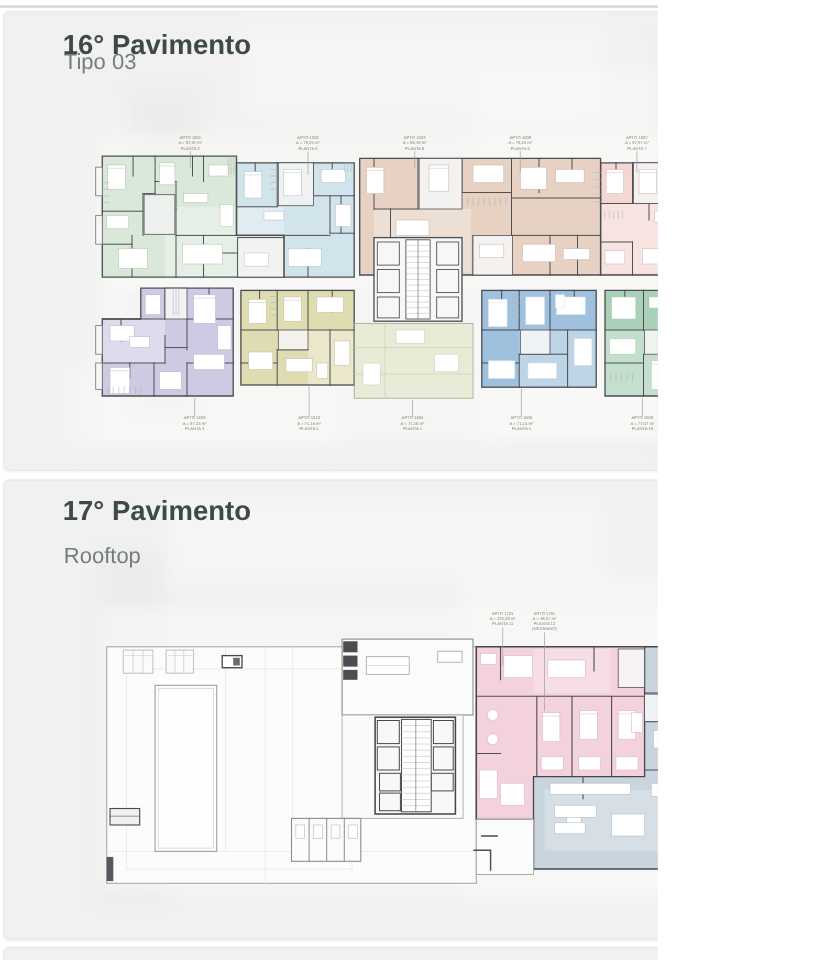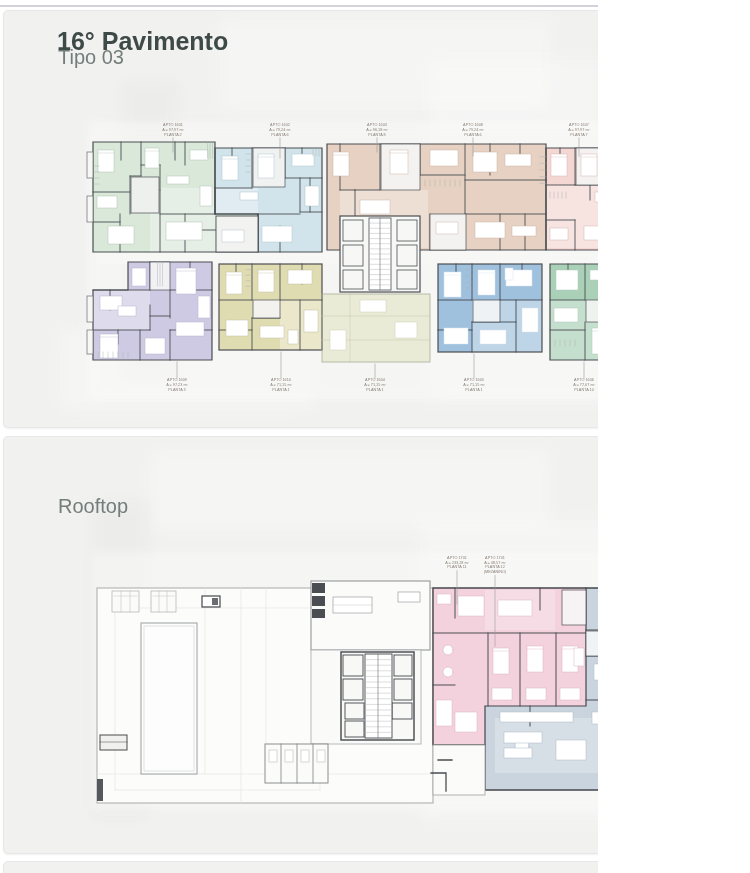--- a/index.html
+++ b/index.html
@@ -31,20 +31,21 @@
   <div class="subtitle" style="top:46px;">Tipo 03</div>
 
   <div class="card" style="top:436px;height:416px;"></div>
 
   <div class="wm" style="left:150px;top:450px;width:400px;height:80px;"></div>
   <div class="wm" style="left:420px;top:520px;width:280px;height:300px;"></div>
   <div class="wmg" style="left:90px;top:500px;width:60px;height:320px;"></div>
 
   <div style="position:absolute;left:92px;top:552px;width:580px;height:258px;background:#fafaf9;opacity:0.5;filter:blur(5px);"></div>
 
+  <div class="title" style="top:451px;">17° Pavimento</div>
 
   <div class="subtitle" style="top:495px;">Rooftop</div>
 
   <div class="card" style="top:861px;height:20px;"></div>
 
   <svg width="750" height="873" viewBox="0 0 750 873" style="position:absolute;left:0;top:0;">
 <g id="plan16" stroke-linecap="square">
 
 <polygon points="215,148 322,148 322,252 215,252" fill="#d2e4eb"></polygon>
 

